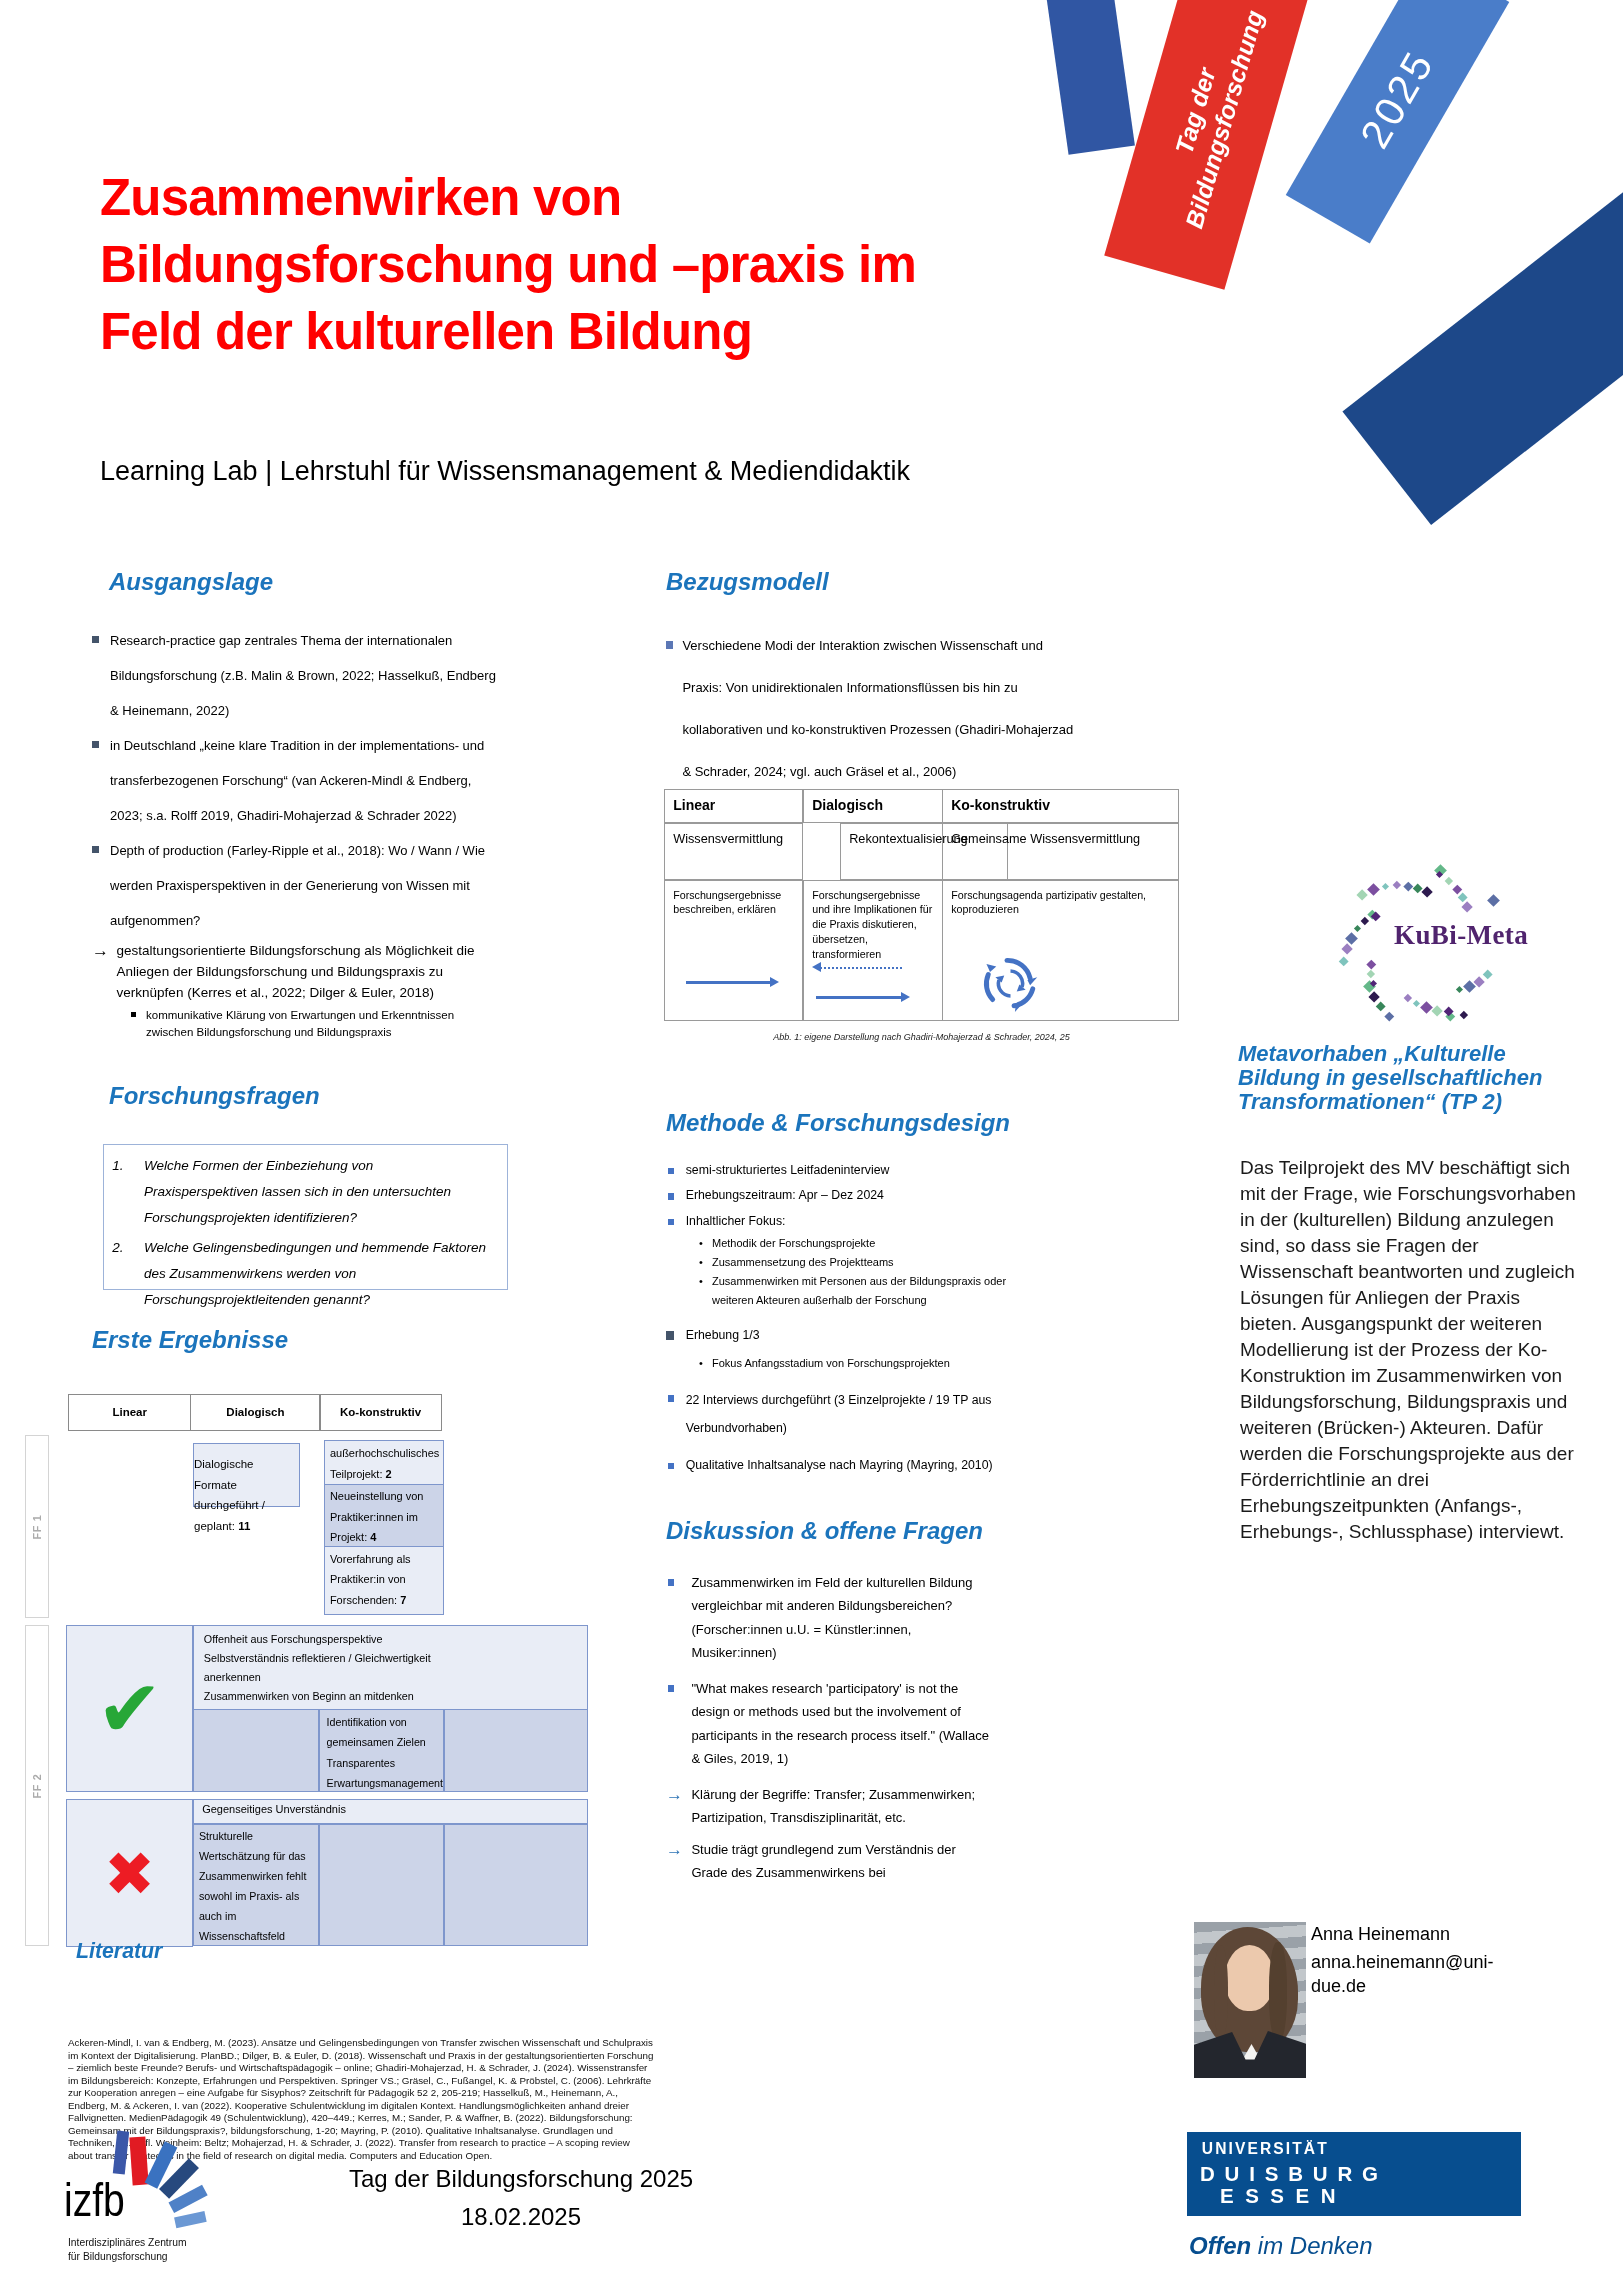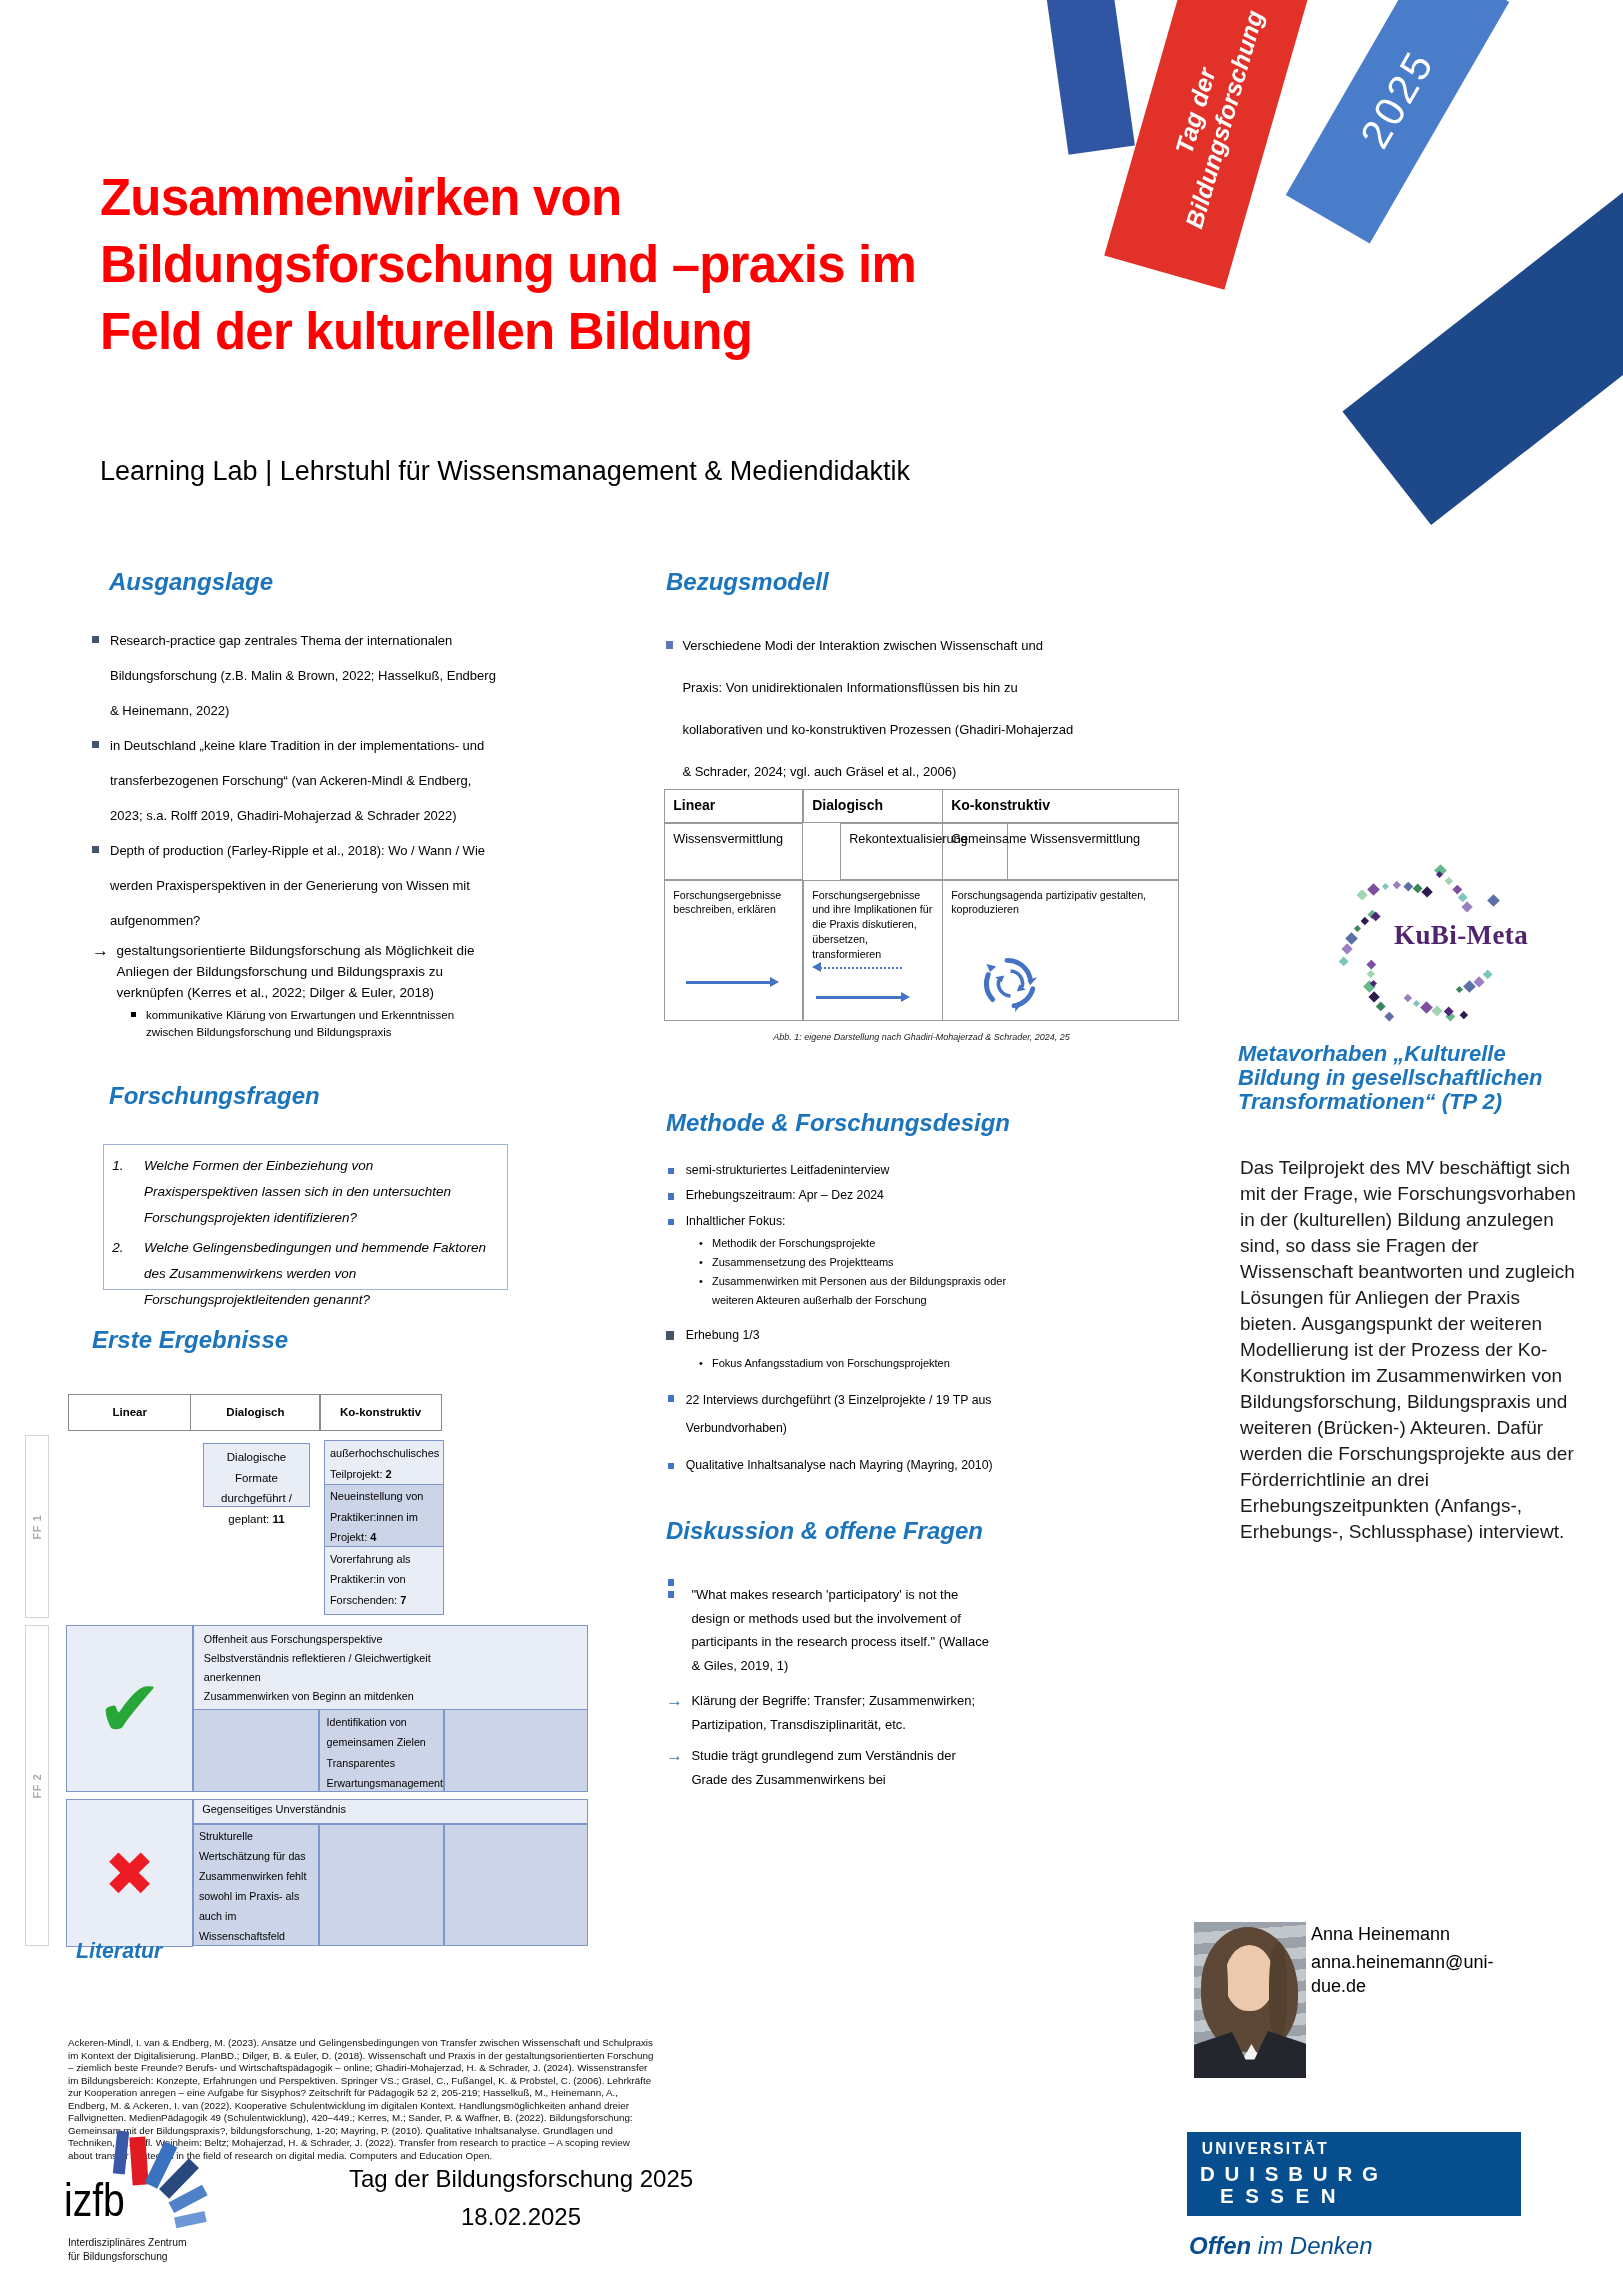--- a/index.html
+++ b/index.html
@@ -45,22 +45,22 @@
 
   
   .eheader{position:absolute;left:69px;top:1394px;display:flex;}
   .ehcell{height:37px;border:0.8px solid #8a8a8a;margin-left:-0.8px;background:#fff;
           font-size:11.5px;font-weight:bold;text-align:center;line-height:35px;}
   .fflabel{position:absolute;width:24.6px;border:0.8px solid #d4d4d4;display:flex;align-items:center;justify-content:center;}
   .fflabel span{transform:rotate(-90deg);font-size:10.7px;font-weight:bold;color:#ABABAB;letter-spacing:0.8px;white-space:nowrap;}
   .cellL{background:var(--cell-light);}
   .cellD{background:var(--cell-dark);}
   .bbox{border:1.6px solid #7E96CC;}
-  .dlgbox{position:absolute;left:203px;top:1443px;width:107px;height:64px;text-align:center;
-          font-size:11.5px;line-height:20.5px;padding-top:3px;}
+  .dlgbox{position:absolute;left:193px;top:1443px;width:107px;height:64px;text-align:left;
+          font-size:11.5px;line-height:20.5px;padding-top:10px;}
   .kkstack{position:absolute;left:324px;top:1442px;width:120px;}
   .kkbox{padding:1.6px 4.9px;font-size:11px;line-height:20.5px;margin-top:-1.6px;}
   .posgrp,.neggrp{position:absolute;left:66px;}
   .poscheck{position:absolute;left:0;top:0;width:127px;height:167px;display:flex;align-items:center;justify-content:center;}
   .glyph-check{font-family:"DejaVu Sans",sans-serif;font-size:79px;color:var(--check-green);}
   .posmain{position:absolute;left:127px;top:0;width:395px;height:104px;padding:4.1px 131px 4.1px 9.8px;
            font-size:10.8px;line-height:19px;}
   .possub1{position:absolute;left:127px;top:84px;width:126px;height:83px;}
   .possub2{position:absolute;left:253px;top:84px;width:125px;height:83px;padding:1.6px 6.6px;font-size:10.7px;line-height:20.5px;}
   .possub3{position:absolute;left:378px;top:84px;width:144px;height:83px;}
@@ -350,20 +350,21 @@
     <div class="mli gap14">
       <span class="sq"></span>
       <span>Qualitative Inhaltsanalyse nach Mayring (Mayring, 2010)</span>
     </div>
   </div>
 
   <div class="shead" style="left:666px;top:1517px;">Diskussion &amp; offene Fragen</div>
   <div class="dlist">
     <div class="dli">
       <span class="sq"></span>
+      <span>Zusammenwirken im Feld der kulturellen Bildung vergleichbar mit anderen Bildungsbereichen? (Forscher:innen u.U.  = Künstler:innen, Musiker:innen)</span>
     </div>
     <div class="dli">
       <span class="sq"></span>
       <span>"What makes research 'participatory' is not the design or methods used but the involvement of participants in the research process itself." (Wallace &amp; Giles, 2019, 1)</span>
     </div>
     <div class="dli-arrow">
       <span class="ar">→</span>
       <span>Klärung der Begriffe: Transfer; Zusammenwirken; Partizipation, Transdisziplinarität, etc.</span>
     </div>
     <div class="dli-arrow">

